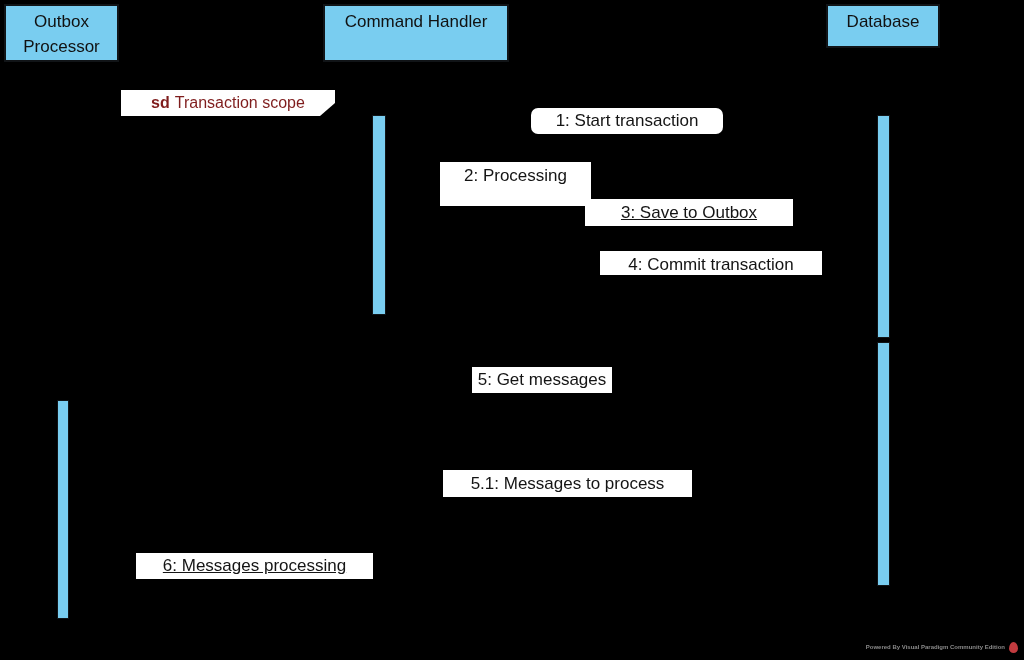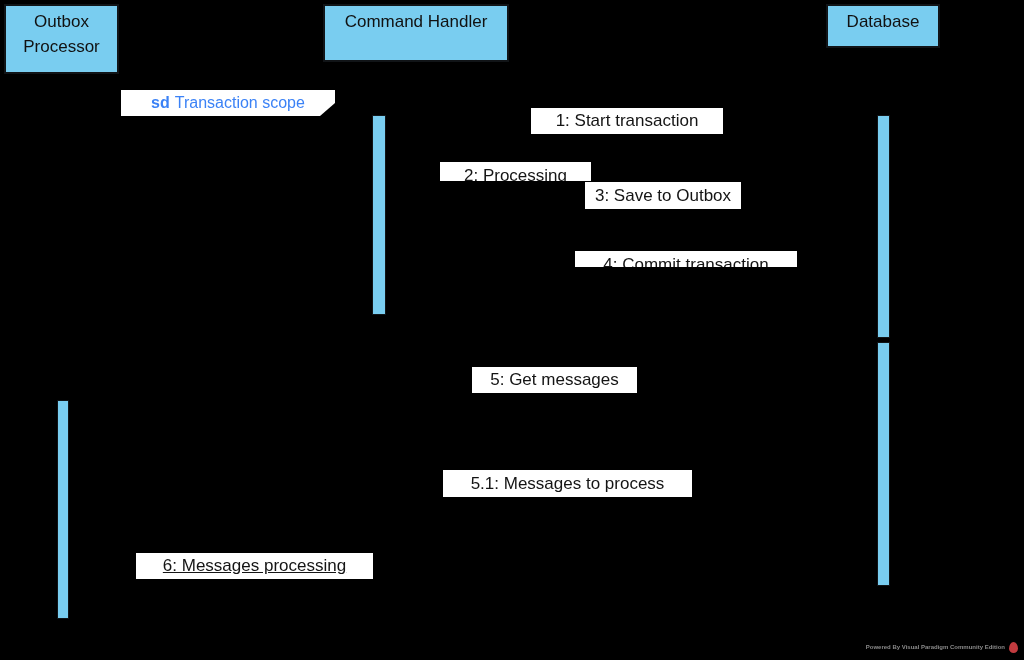--- a/index.html
+++ b/index.html
@@ -18,21 +18,21 @@
     text-align:center; padding-top:3px;
   }
   .activation-bar {
     position:absolute;
     background:#79cdf0;
     border:1px solid #101417;
   }
   .frame-label {
     position:absolute;
     left:121px; top:90px; width:214px; height:26px;
-    background:#ffffff; color:#3b82f6;
+    background:#ffffff; color:#7f1d1d;
     font-size:16px; line-height:26px; text-align:center;
     clip-path:polygon(0 0, 100% 0, 100% 50%, 93% 100%, 0 100%);
     white-space:nowrap;
   }
   .frame-label b { font-weight:bold; margin-right:5px; }
   .msg-label {
     position:absolute;
     background:#ffffff; color:#141414;
     font-size:17px; text-align:center;
     white-space:nowrap; overflow:hidden;
@@ -49,47 +49,47 @@
     width:9px; height:11px; background:#c23b3f;
     border-radius:50% 50% 50% 50% / 60% 60% 40% 40%;
     flex:0 0 auto;
   }
 </style>
 </head>
 <body>
 
 <div id="stage">
 
-  <div class="lifeline-head" style="left:4px; top:4px; width:115px; height:70px;">Outbox Processor</div>
+  <div class="lifeline-head" style="left:4px; top:4px; width:115px; height:58px;">Outbox Processor</div>
 
   <div class="lifeline-head" style="left:287px; top:4px; width:186px; height:58px;margin-left:36px;">Command Handler</div>
 
   <div class="lifeline-head" style="left:826px; top:4px; width:114px; height:44px;">Database</div>
 
   <div class="frame-label">
     <b>sd</b><span>Transaction scope</span>
   </div>
 
   <div class="activation-bar" style="left:372px; top:115px; width:14px; height:200px;"></div>
 
   <div class="activation-bar" style="left:877px; top:115px; width:13px; height:223px;"></div>
 
   <div class="activation-bar" style="left:877px; top:342px; width:13px; height:244px;"></div>
 
   <div class="activation-bar" style="left:57px; top:400px; width:12px; height:219px;"></div>
 
-  <div class="msg-label" style="left:531px; top:108px; width:192px; height:26px; line-height:26px;">1: Start transaction</div>
+  <div class="msg-label" style="left:531px; top:108px; width:192px; height:26px; line-height:26px;border-radius:7px;">1: Start transaction</div>
 
-  <div class="msg-label" style="left:440px; top:162px; width:151px; height:19px; line-height:27px;">2: Processing</div>
+  <div class="msg-label" style="left:440px; top:162px; width:151px; height:44px; line-height:27px;">2: Processing</div>
 
-  <div class="msg-label" style="left:585px; top:182px; width:156px; height:27px; line-height:27px;">3: Save to Outbox</div>
+  <div class="msg-label" style="left:585px; top:199px; width:208px; height:27px; line-height:27px;text-decoration:underline;">3: Save to Outbox</div>
 
-  <div class="msg-label" style="left:575px; top:251px; width:222px; height:16px; line-height:28px;">4: Commit transaction</div>
+  <div class="msg-label" style="left:600px; top:251px; width:222px; height:24px; line-height:28px;">4: Commit transaction</div>
 
-  <div class="msg-label" style="left:472px; top:367px; width:165px; height:26px; line-height:26px;">5: Get messages</div>
+  <div class="msg-label" style="left:472px; top:367px; width:140px; height:26px; line-height:26px;">5: Get messages</div>
 
   <div class="msg-label" style="left:443px; top:470px; width:249px; height:27px; line-height:27px;">5.1: Messages to process</div>
 
   <div class="msg-label" style="left:136px; top:553px; width:237px; height:26px; line-height:26px;text-decoration:underline;">6: Messages processing</div>
 
   <div class="watermark">
     <span class="watermark-text">Powered By Visual Paradigm Community Edition</span>
     <span class="vp-logo"></span>
   </div>
 

